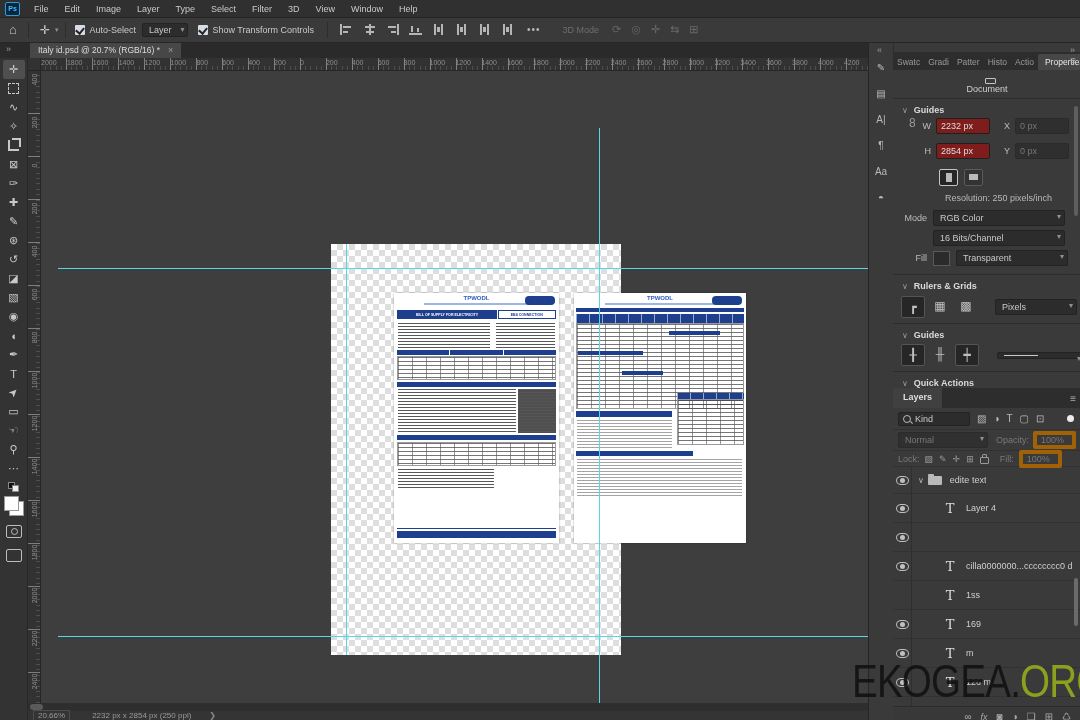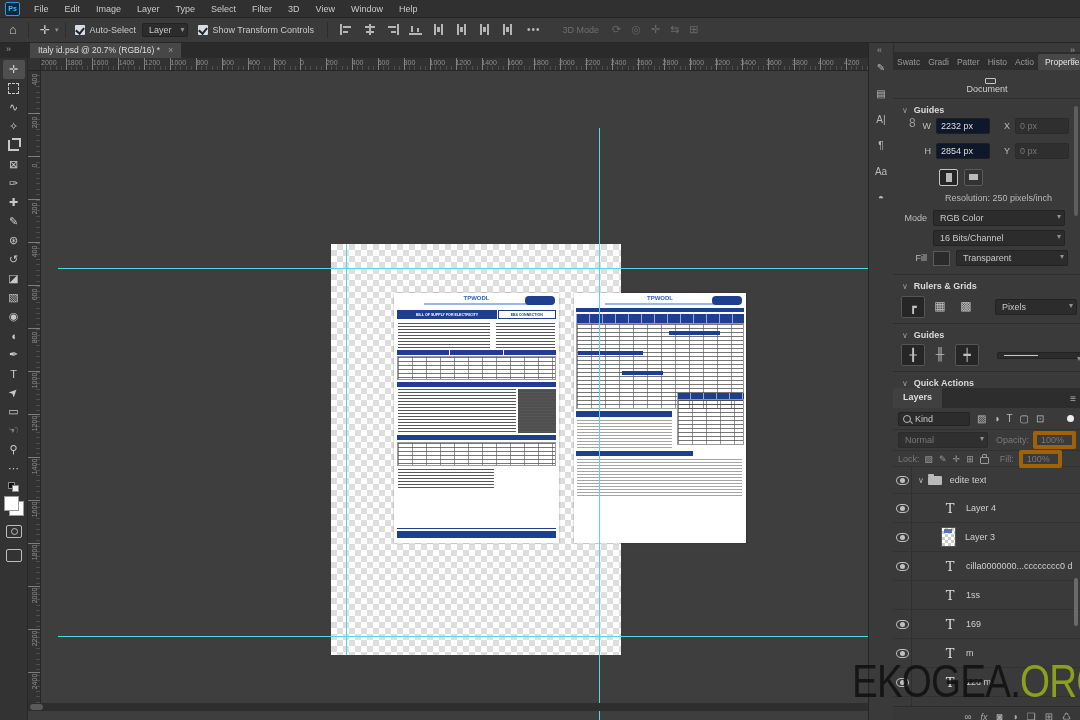--- a/index.html
+++ b/index.html
@@ -101,21 +101,21 @@
   .ptab{padding:3px 4px 3px;color:#999;font-size:8.5px;white-space:nowrap;text-align:center;}
   .ptab.active{background:#474747;color:#e8e8e8;border-radius:2px 2px 0 0;padding:3px 7px;}
   .ptab-menu{position:absolute;right:5px;top:13px;color:#aaa;font-size:10px;letter-spacing:0;}
   .props{position:absolute;left:0;top:28px;width:188px;height:360px;background:#3a3a3a;font-size:9px;}
   .prow{position:absolute;left:0;width:188px;display:flex;align-items:center;}
   .icon-doc{width:9px;height:11px;border:1px solid #c5c5c5;border-radius:1px;margin:0 7px 0 13px;}
   .sec-title{color:#dadada;font-weight:bold;}
   .sec-chev{color:#9a9a9a;margin:0 6px 0 9px;font-size:8px;}
   .hr{position:absolute;left:0;width:188px;height:1px;background:#2e2e2e;}
   .fld-label{color:#bdbdbd;width:10px;text-align:right;margin-right:5px;}
-  .fld{background:#0f172a;border:1px solid #1f1f1f;border-radius:2px;color:#dedede;padding:2px 4px;width:44px;}
+  .fld{background:#7f1d1d;border:1px solid #1f1f1f;border-radius:2px;color:#dedede;padding:2px 4px;width:44px;}
   .fld.dim{color:#777;background:#2f2f2f;border-color:#2a2a2a;}
   .link8{position:absolute;left:16px;top:46px;color:#9a9a9a;font-size:12px;}
   .orient{width:17px;height:15px;border:1px solid #5a5a5a;border-radius:2px;display:flex;align-items:center;justify-content:center;margin-right:6px;background:#333;}
   .orient.active{border-color:#c5c5c5;background:#262626;}
   .orient .p{width:6px;height:9px;background:#b9b9b9;}
   .orient .l{width:9px;height:6px;background:#b9b9b9;}
   .res-text{color:#b9b9b9;}
   .dd{position:relative;background:#2c2c2c;border:1px solid #222;border-radius:2px;color:#c9c9c9;padding:2px 16px 2px 6px;}
   .swatch-fill{width:15px;height:13px;background:#2b2b2b;border:1px solid #5a5a5a;margin:0 6px 0 2px;}
   .sq-btn{width:22px;height:20px;border-radius:2px;display:flex;align-items:center;justify-content:center;color:#c0c0c0;font-size:12px;margin-right:4px;background:transparent;}
@@ -419,20 +419,25 @@
       <span class="rlabel-v" style="top: 436px;">1600</span>
       <span class="rlabel-v" style="top: 479px;">1800</span>
       <span class="rlabel-v" style="top: 522px;">2000</span>
       <span class="rlabel-v" style="top: 565px;">2200</span>
       <span class="rlabel-v" style="top: 608px;">2400</span>
     </div>
 
   <div class="hscroll">
       <div class="hthumb"></div>
     </div>
+  <div class="statusbar">
+    <span class="zoomfield">20.66%</span>
+    <span class="docinfo">2232 px x 2854 px (250 ppi)</span>
+    <span class="st-chev">❯</span>
+  </div>
 
   <aside class="rightdock">
     <div class="strip">
       <span class="strip-collapse">«</span>
       <span id="strip-icons" style="display:contents;"><span class="strip-icon" style="top: 20px;">✎</span><span class="strip-icon" style="top: 46px;">▤</span><span class="strip-icon" style="top: 72px;">A|</span><span class="strip-icon" style="top: 98px;">¶</span><span class="strip-icon" style="top: 124px;">Aa</span><span class="strip-icon" style="top: 150px;">◓</span></span>
     </div>
     <div class="panels">
       <span class="dock-collapse">»</span>
       <div class="ptabs" id="panel-tabs">
           <span class="ptab">Swatc</span>
@@ -573,24 +578,20 @@
               </div>
               <div class="lbody">
                 <span class="tthumb">T</span>
                 <span class="lname">Layer 4</span>
               </div>
             </div>
             <div class="lrow">
               <div class="eyecell">
                 <span class="eye"></span>
               </div>
-              <div class="lbody">
-                <span class="thumb-img"></span>
-                <span class="lname">Layer 3</span>
-              </div>
             </div>
             <div class="lrow">
               <div class="eyecell">
                 <span class="eye"></span>
               </div>
               <div class="lbody">
                 <span class="tthumb">T</span>
                 <span class="lname">cilla0000000...cccccccc0 d</span>
               </div>
             </div>

